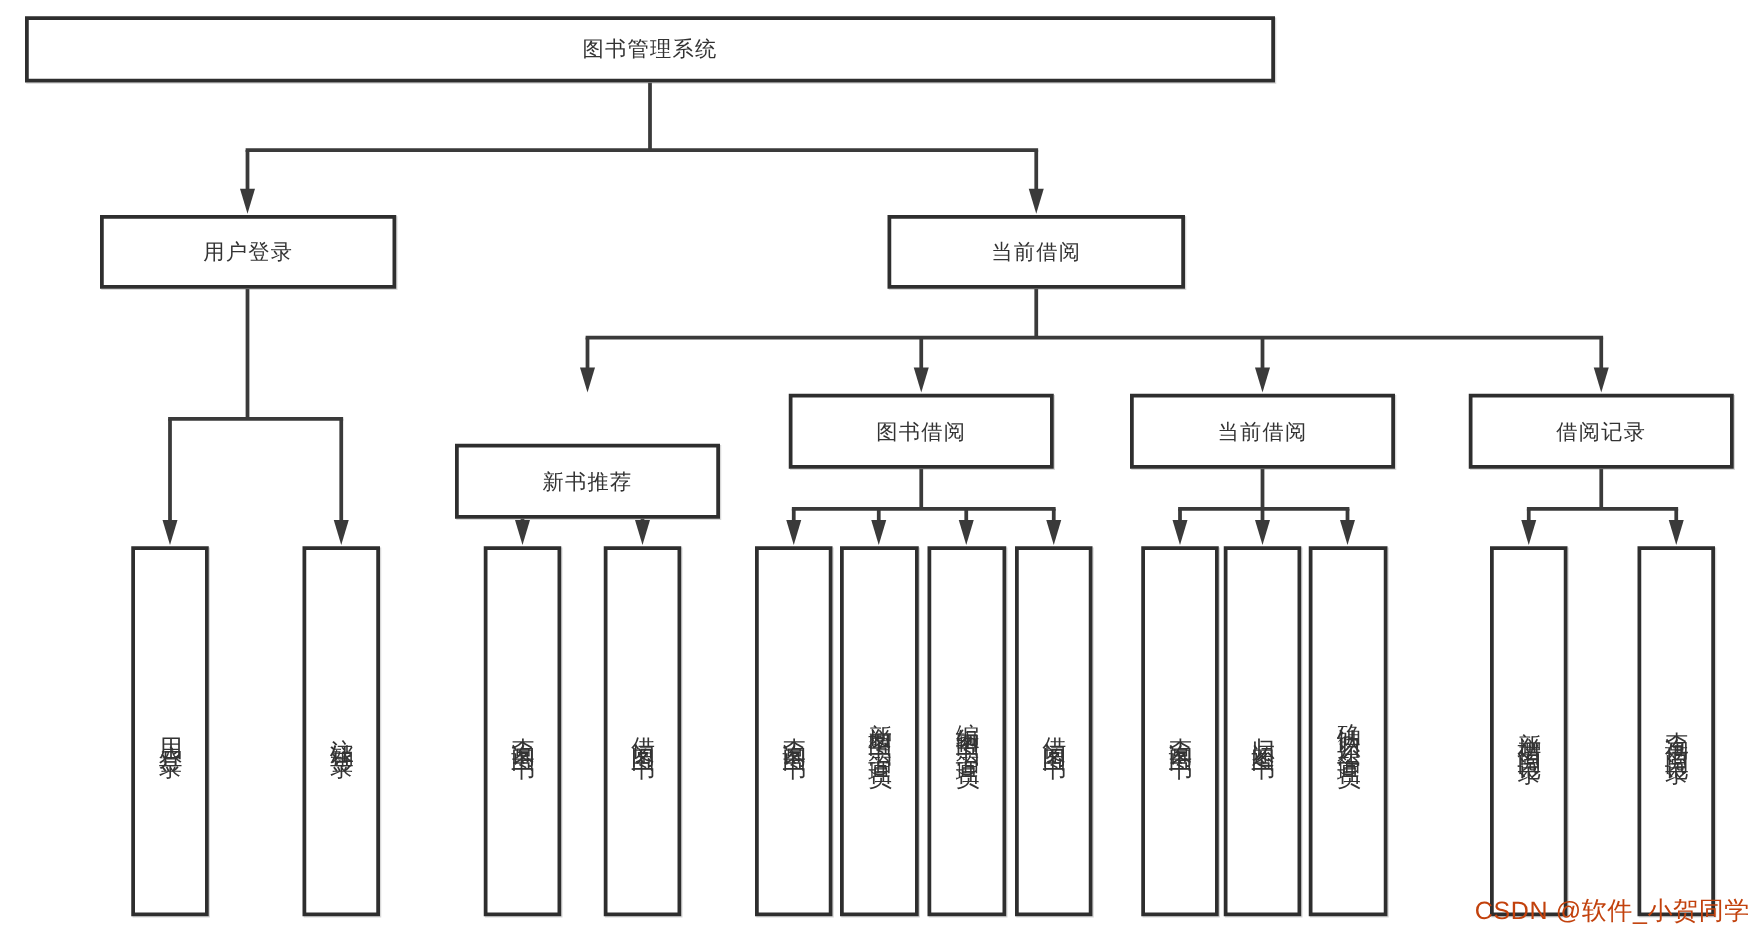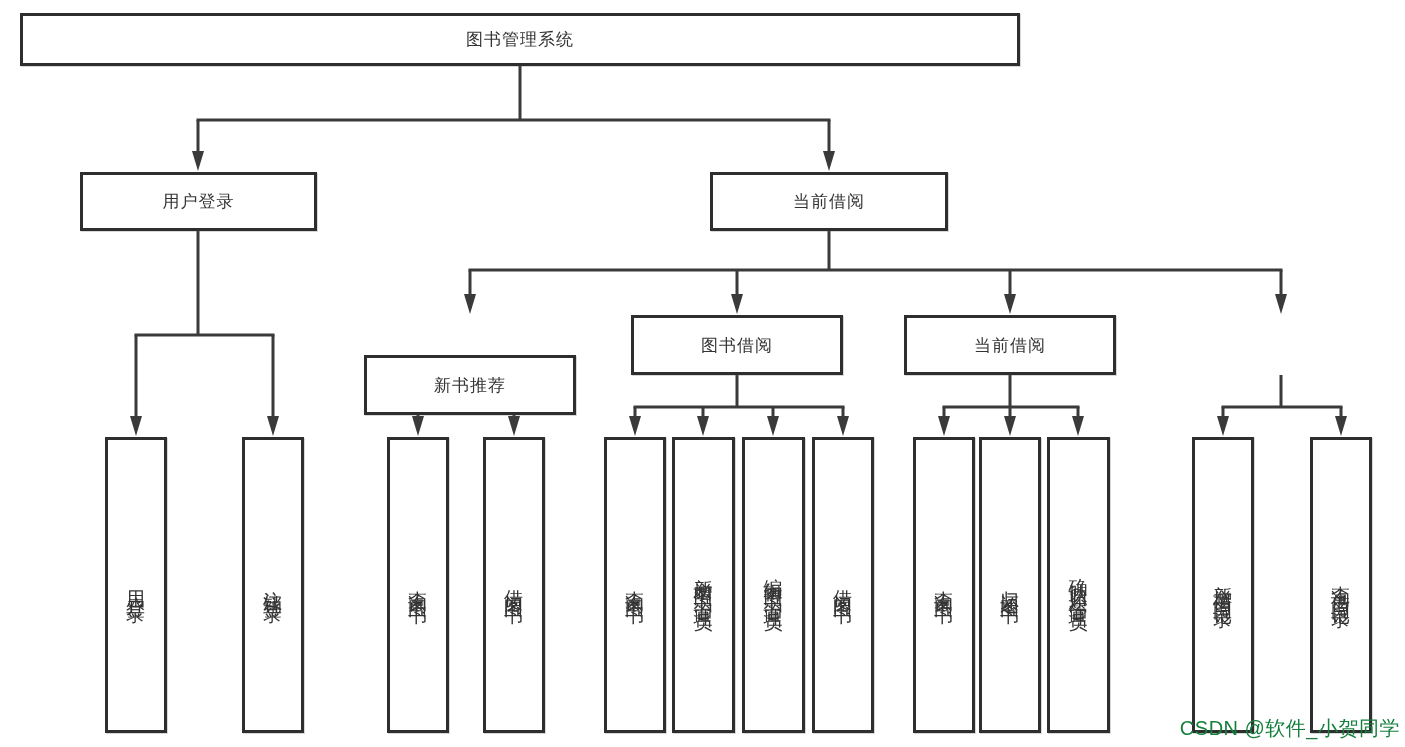--- a/index.html
+++ b/index.html
@@ -43,21 +43,21 @@
     font-size: 19px;
     letter-spacing: 5px;
     line-height: 1;
     white-space: normal;
   }
   .watermark {
     position: absolute;
     top: 715px;
     right: 5px;
     z-index: 5;
-    color: #15803d;
+    color: #c2410c;
     font-size: 20px;
     letter-spacing: 0.5px;
     pointer-events: none;
   }
 </style>
 </head>
 <body>
 
 <div class="canvas">
 
@@ -112,20 +112,23 @@
 
   <div class="box" style="left:364px; top:315px; width:212px; height:60px;margin-top:40px;">
     <span class="lbl">新书推荐</span>
   </div>
   <div class="box" style="left:631px; top:315px; width:212px; height:60px;">
     <span class="lbl">图书借阅</span>
   </div>
   <div class="box" style="left:904px; top:315px; width:212px; height:60px;">
     <span class="lbl">当前借阅</span>
   </div>
+  <div class="box" style="left:1175px; top:315px; width:212px; height:60px;">
+    <span class="lbl">借阅记录</span>
+  </div>
 
   <div class="box vbox" style="left:105px; top:437px; width:62px; height:296px;">
     <span class="lbl">用户登录</span>
   </div>
   <div class="box vbox" style="left:242px; top:437px; width:62px; height:296px;">
     <span class="lbl">注销登录</span>
   </div>
 
   <div class="box vbox" style="left:387px; top:437px; width:62px; height:296px;">
     <span class="lbl">查询图书</span>

